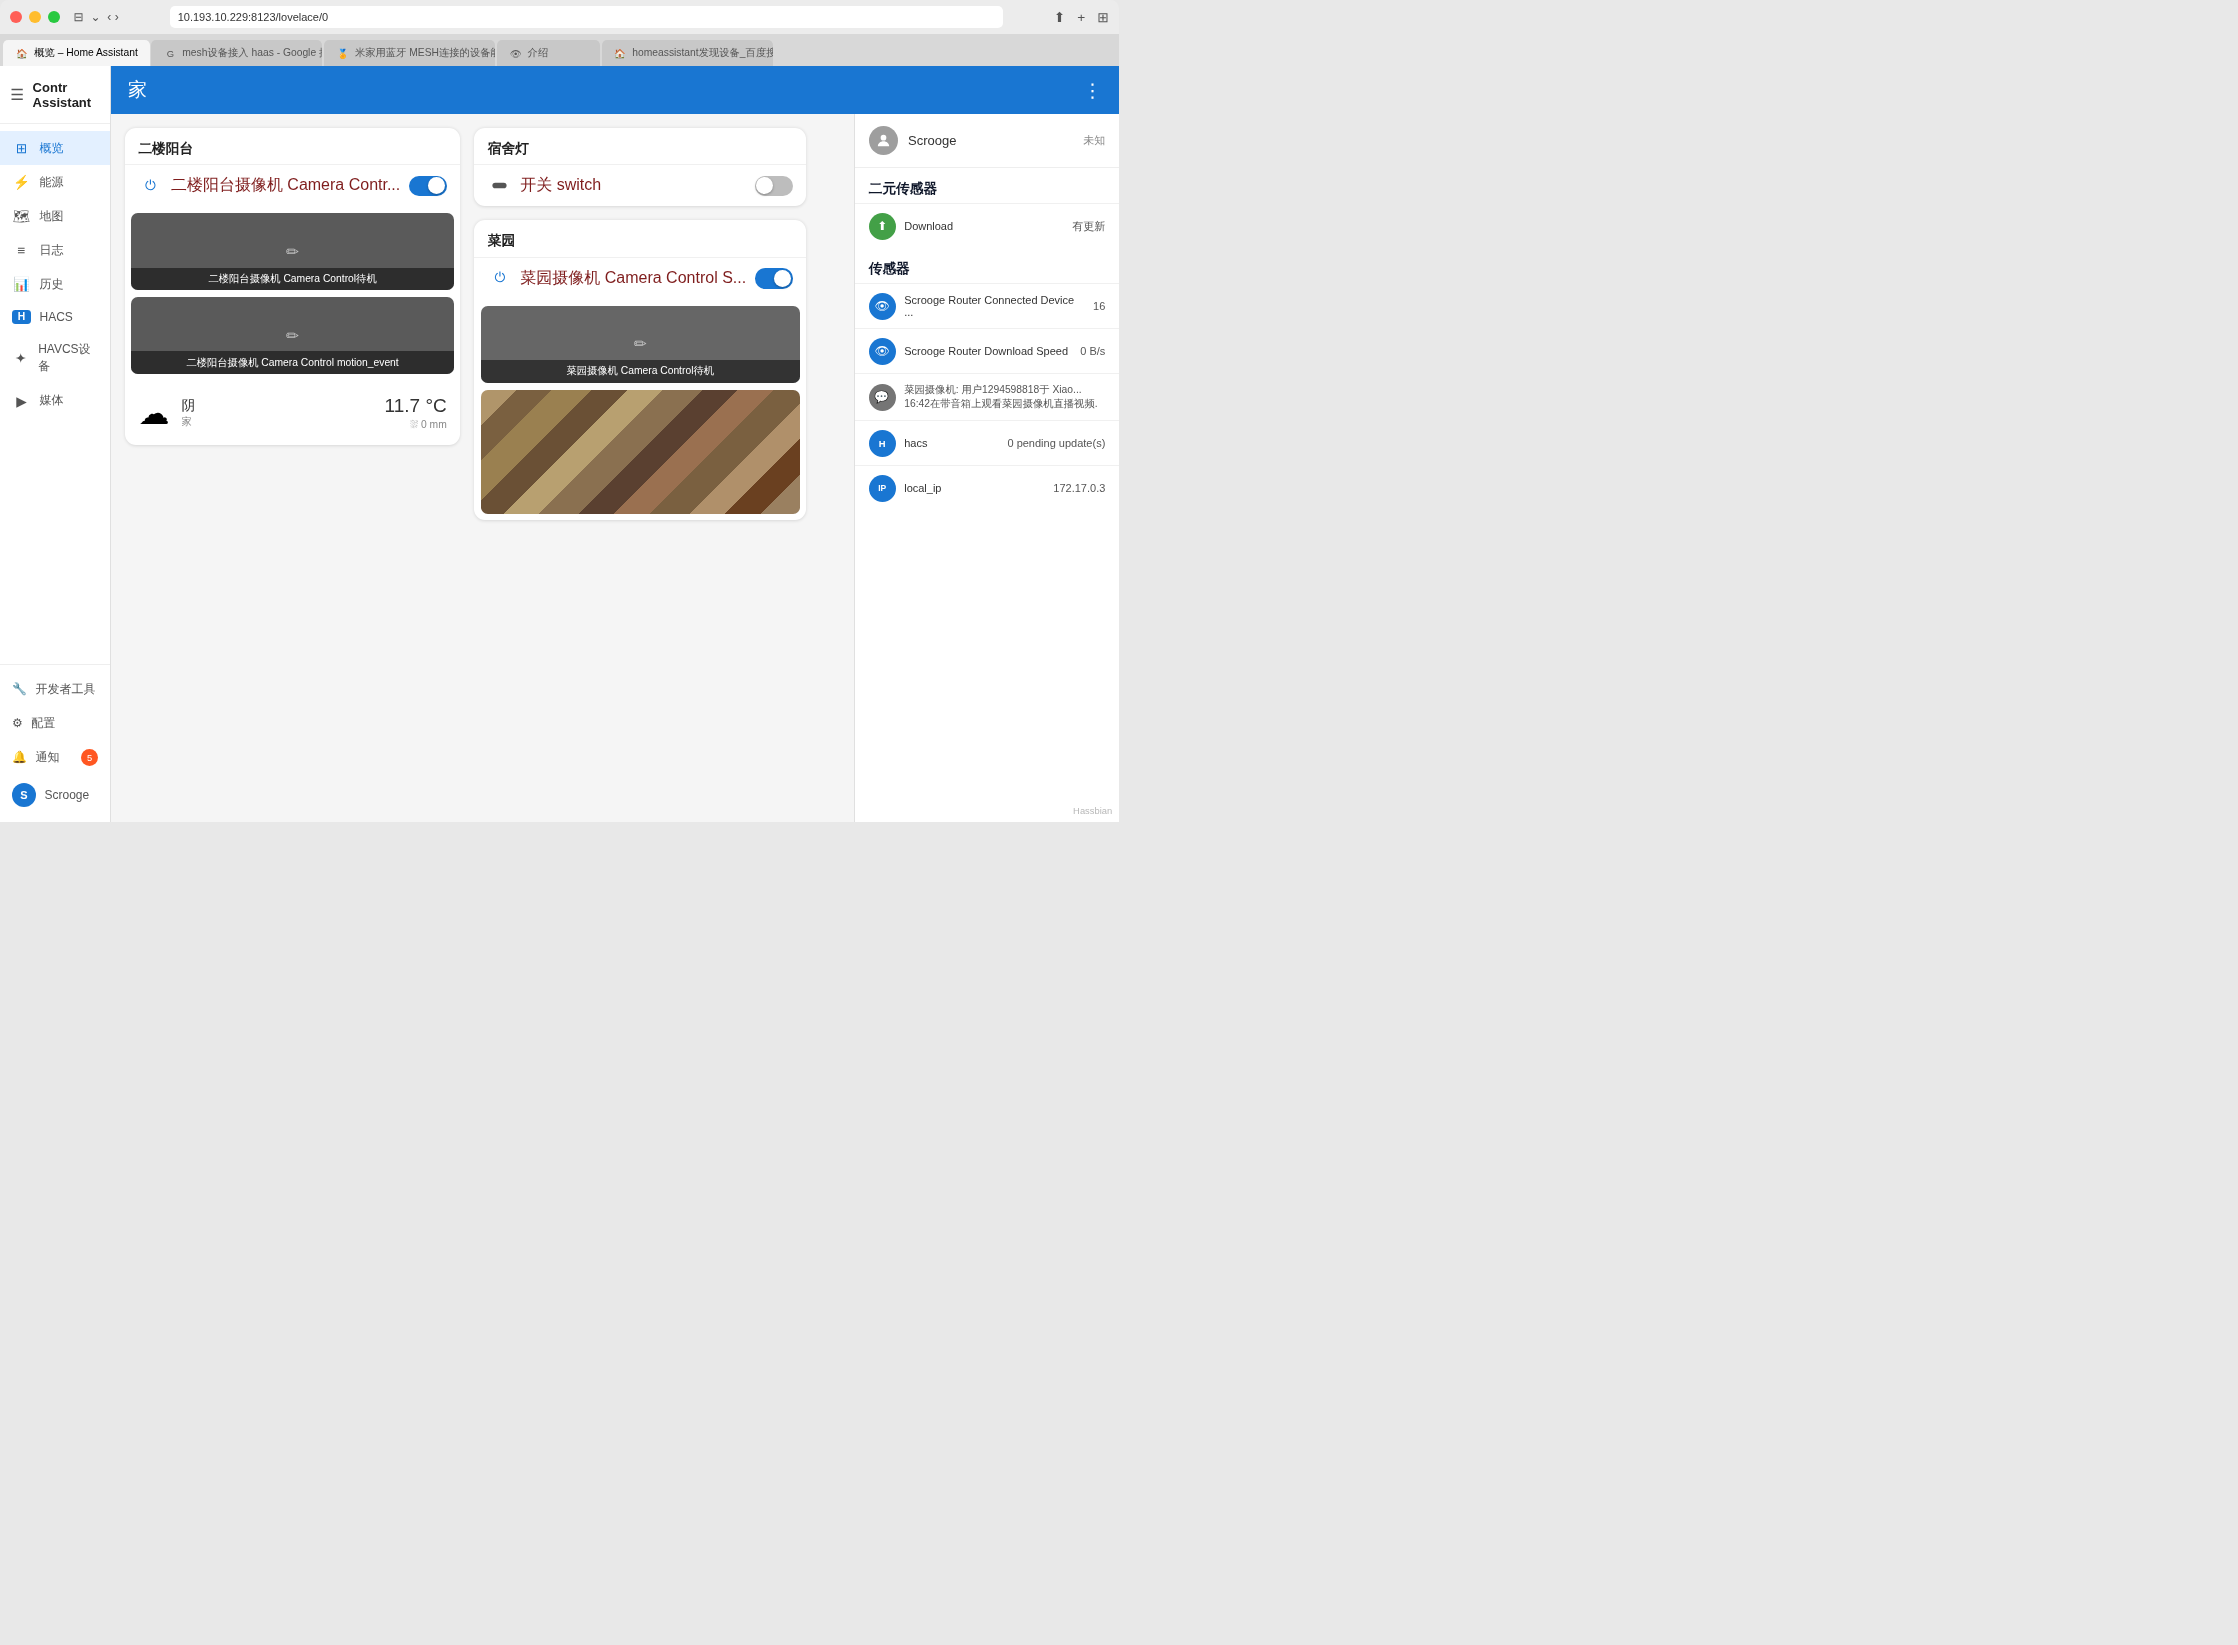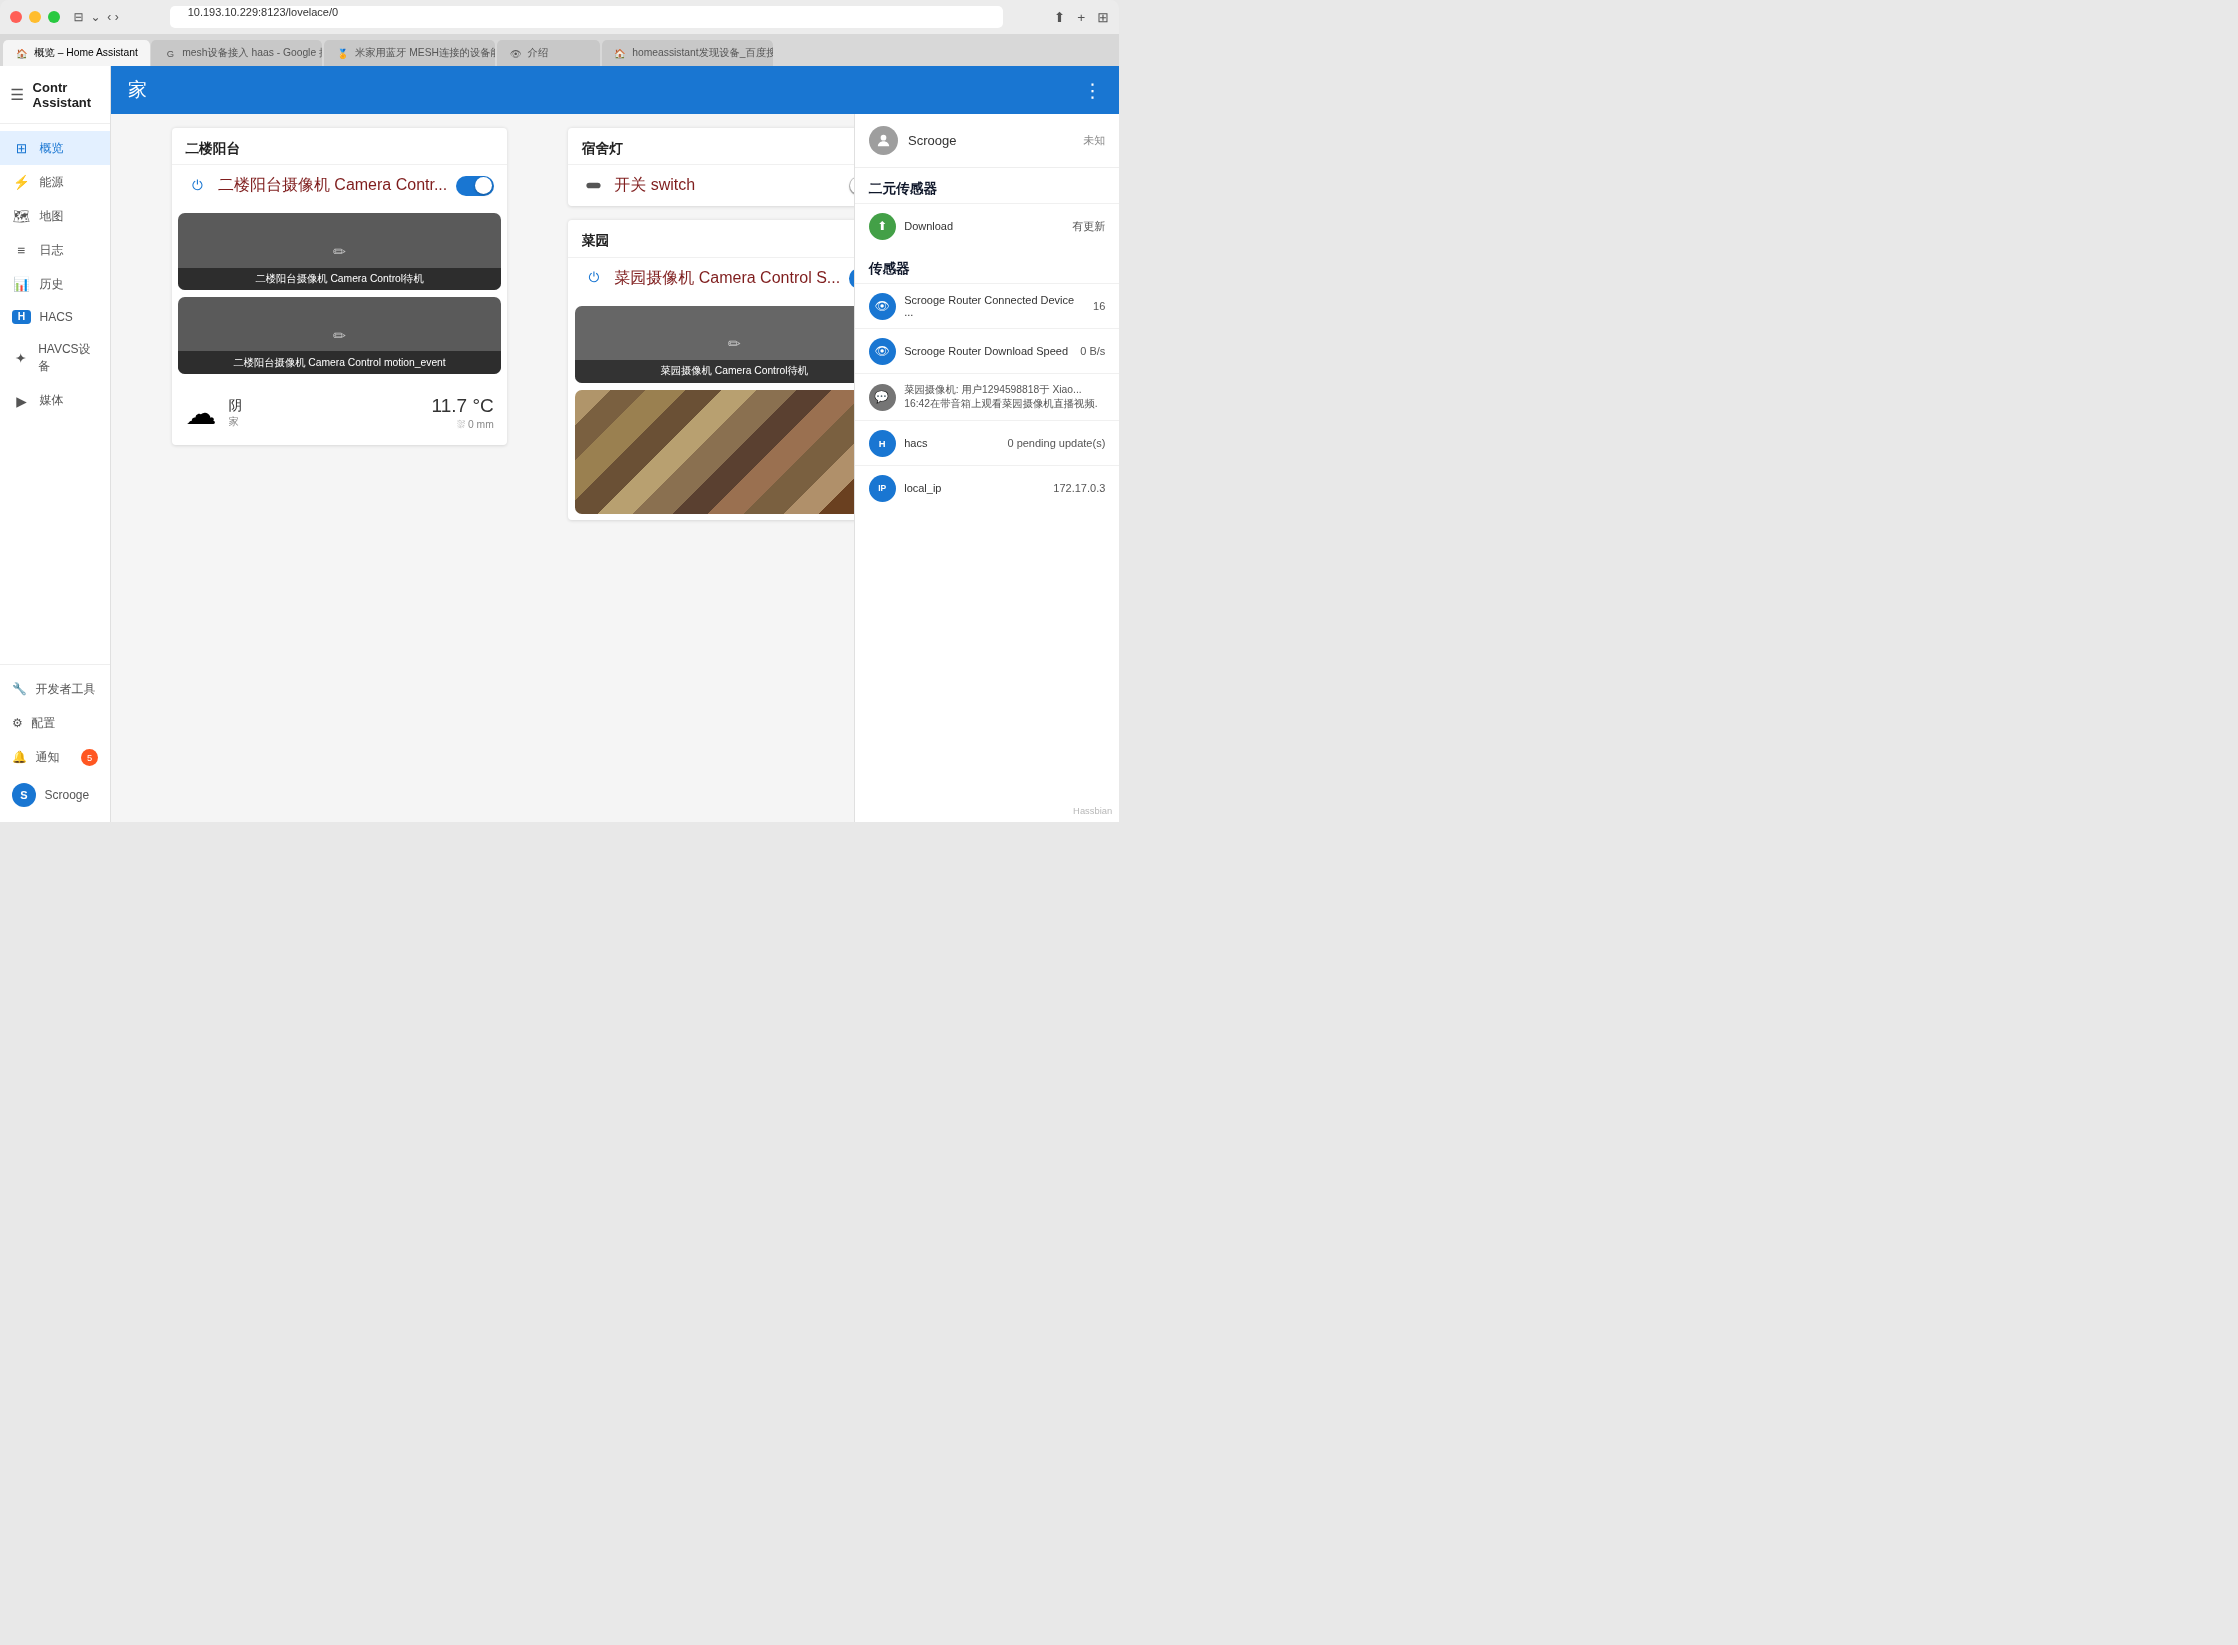--- a/index.html
+++ b/index.html
@@ -8,21 +8,21 @@
     
     .window-chrome { background: #ececec; height: 34px; display: flex; align-items: center; padding: 0 10.3px; border-radius: 8.5px 8.5px 0 0; position: relative; }
     .traffic-lights { display: flex; gap: 6.8px; }
     .traffic-light { width: 12px; height: 12px; border-radius: 50%; cursor: pointer; }
     .tl-red { background: #ff5f57; }
     .tl-yellow { background: #ffbd2e; }
     .tl-green { background: #28c940; }
     .window-controls { display: flex; gap: 6.8px; margin-left: 13.7px; }
     .window-btn { background: none; border: none; cursor: pointer; color: #555; font-size: 12px; }
     .nav-btns { display: flex; gap: 3.4px; margin-left: 6.8px; }
-    .address-bar { flex: 1; margin: 0 51px; background: white; border-radius: 5.1px; height: 22px; display: flex; padding: 0 18px; font-size: 11px; color: #333; }
+    .address-bar { flex: 1; margin: 0 51px; background: white; border-radius: 5.1px; height: 22px; display: flex; align-items: center; padding: 0 8px; font-size: 11px; color: #333; }
     .toolbar-right { display: flex; gap: 12px; align-items: center; color: #555; }
 
     
     .tab-bar { background: #d8d8d8; height: 32px; display: flex; align-items: flex-end; padding: 0 3.4px; gap: 1.7px; }
     .tab { height: 26px; padding: 0 12px; border-radius: 5.1px 5.1px 0 0; display: flex; align-items: center; font-size: 10.3px; gap: 5.1px; cursor: pointer; min-width: 103px; max-width: 171px; white-space: nowrap; overflow: hidden; }
     .tab.active { background: #f5f5f5; }
     .tab.inactive { background: #c8c8c8; color: #555; }
     .tab-favicon { width: 13.7px; height: 13.7px; border-radius: 1.7px; flex-shrink: 0; display: flex; align-items: center; justify-content: center; font-size: 9.4px; }
 
     
@@ -45,21 +45,21 @@
     
     .main-content { flex: 1; display: flex; flex-direction: column; overflow: hidden; }
     .topbar { background: #1976d2; color: white; height: 48px; display: flex; align-items: center; padding: 0 17px; justify-content: space-between; }
     .topbar-title { font-size: 19px; font-weight: 500; }
     .topbar-more { font-size: 19px; cursor: pointer; }
 
     .content-area { display: flex; flex: 1; overflow: hidden; }
     .main-panels { flex: 1; overflow-y: auto; padding: 13.7px; display: flex; flex-direction: column; gap: 13.7px; }
 
     
-    .card { background: white; border-radius: 4px; overflow: hidden; box-shadow: 0 0.9px 3.4px rgba(0,0,0,0.12); margin-left: 47px; }
+    .card { background: white; border-radius: 11px; overflow: hidden; box-shadow: 0 0.9px 3.4px rgba(0,0,0,0.12); }
     .card-header { font-size: 13.7px; font-weight: 600; padding: 12px 13.7px 6.8px; color: #212121; }
     .card-row { display: flex; align-items: center; padding: 8.5px 13.7px; border-top: 0.9px solid #f0f0f0; gap: 8.5px; }
     .card-row:first-child { border-top: none; }
     .entity-icon { width: 24px; height: 24px; display: flex; align-items: center; justify-content: center; font-size: 13.7px; flex-shrink: 0; }
     .entity-name { flex: 1; font-size: 16px; color: #7f1d1d; white-space: nowrap; overflow: hidden; text-overflow: ellipsis; }
     .toggle { width: 38px; height: 20.5px; border-radius: 10.3px; position: relative; cursor: pointer; flex-shrink: 0; transition: background 0.2s; }
     .toggle.on { background: #1976d2; }
     .toggle.off { background: #bdbdbd; }
     .toggle-knob { width: 17px; height: 17px; border-radius: 50%; background: white; position: absolute; top: 1.7px; transition: left 0.2s; box-shadow: 0 0.9px 2.6px rgba(0,0,0,0.3); }
     .toggle.on .toggle-knob { left: 19px; }

